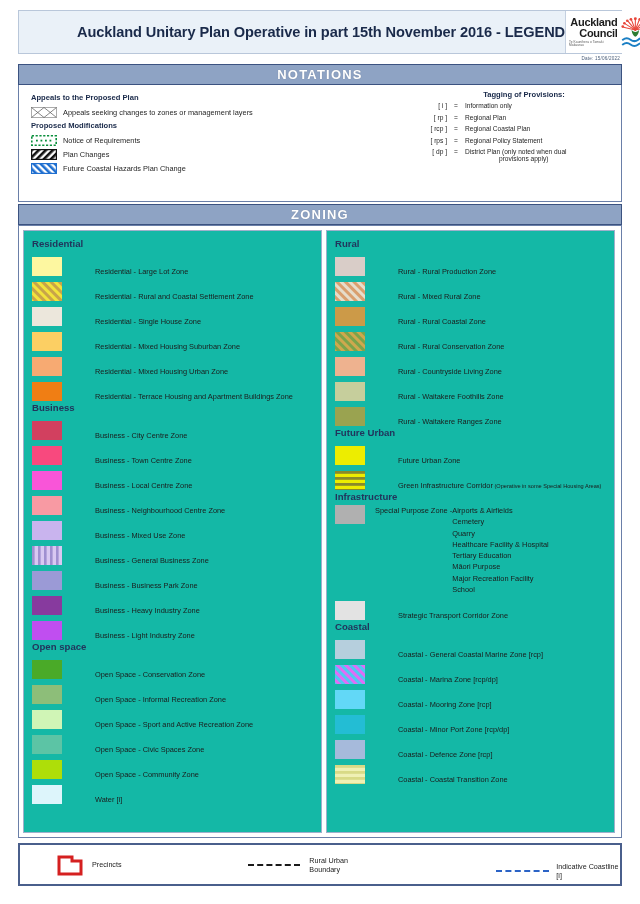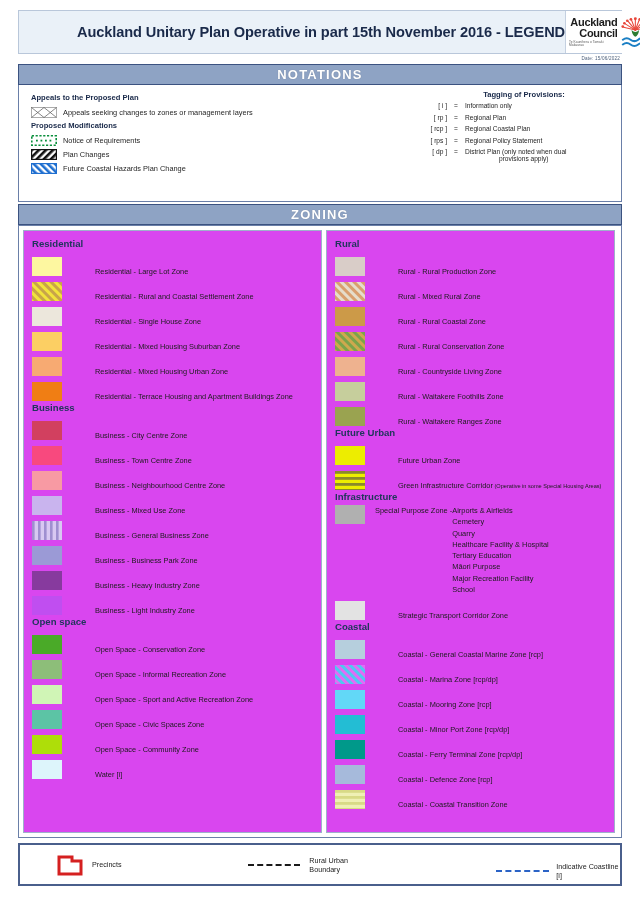--- a/index.html
+++ b/index.html
@@ -129,21 +129,21 @@
     position: absolute;
     left: 18px; top: 225px;
     width: 604px; height: 613px;
     background: #ffffff;
     border: 1px solid #6a7fa8;
     padding: 4px;
     display: flex;
   }
   .zcol {
     border: 1px solid #9fb0cb;
-    background: #d946ef;
+    background: #14b8a6;
     padding: 6px 6px 4px 8px;
     height: 100%;
   }
   .zcol-left { width: 299px; margin-right: 4px; }
   .zcol-right { width: 289px; }
 
   .grp-head {
     font-size: 9.6px; font-weight: bold; color: #21355c;
     margin: 1px 0 2px 0;
   }
@@ -378,20 +378,26 @@
           <div class="z-label">Business - City Centre Zone</div>
         </div>
         <div class="z-row">
           <svg class="swatch" viewBox="0 0 30 19">
             <rect width="30" height="19" fill="#f8497e"></rect>
           </svg>
           <div class="z-label">Business - Town Centre Zone</div>
         </div>
         <div class="z-row">
           <svg class="swatch" viewBox="0 0 30 19">
+            <rect width="30" height="19" fill="#f955d8"></rect>
+          </svg>
+          <div class="z-label">Business - Local Centre Zone</div>
+        </div>
+        <div class="z-row">
+          <svg class="swatch" viewBox="0 0 30 19">
             <rect width="30" height="19" fill="#f89aa3"></rect>
           </svg>
           <div class="z-label">Business - Neighbourhood Centre Zone</div>
         </div>
         <div class="z-row">
           <svg class="swatch" viewBox="0 0 30 19">
             <rect width="30" height="19" fill="#c9b4ee"></rect>
           </svg>
           <div class="z-label">Business - Mixed Use Zone</div>
         </div>
@@ -587,26 +593,20 @@
           <div class="z-label">Coastal - Mooring Zone  [rcp]</div>
         </div>
         <div class="z-row">
           <svg class="swatch" viewBox="0 0 30 19">
             <rect width="30" height="19" fill="#23bdd4"></rect>
           </svg>
           <div class="z-label">Coastal - Minor Port Zone  [rcp/dp]</div>
         </div>
         <div class="z-row">
           <svg class="swatch" viewBox="0 0 30 19">
-            <rect width="30" height="19" fill="#00998a"></rect>
-          </svg>
-          <div class="z-label">Coastal - Ferry Terminal Zone  [rcp/dp]</div>
-        </div>
-        <div class="z-row">
-          <svg class="swatch" viewBox="0 0 30 19">
             <rect width="30" height="19" fill="#a6badb"></rect>
           </svg>
           <div class="z-label">Coastal - Defence Zone  [rcp]</div>
         </div>
         <div class="z-row">
           <svg class="swatch" viewBox="0 0 30 19">
             <defs>
               <pattern id="p38" width="30" height="6" patternUnits="userSpaceOnUse">
                 <rect width="30" height="6" fill="#eff0b4"></rect>
                 <rect width="30" height="2.8" fill="#d8da86"></rect>

